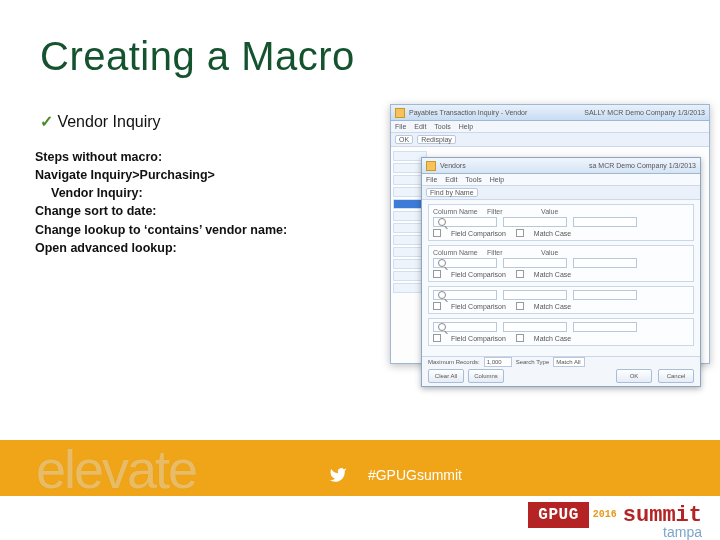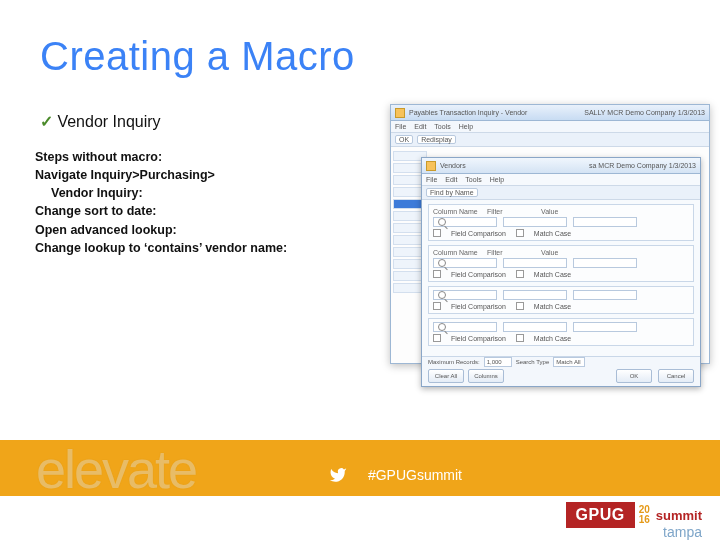--- a/index.html
+++ b/index.html
@@ -5,21 +5,21 @@
   * { box-sizing: border-box; margin: 0; padding: 0; }
   body {
     width: 720px; height: 540px;
     font-family: "Segoe UI", Arial, sans-serif;
     background: #fff; position: relative; overflow: hidden;
   }
   .slide { width: 100%; height: 100%; position: relative; }
   .title {
     position: absolute; left: 40px; top: 34px;
     font-size: 40px; font-weight: 400;
-    color: #3b82f6; letter-spacing: 0.5px;
+    color: #14532d; letter-spacing: 0.5px;
   }
   .subhead {
     position: absolute; left: 40px; top: 112px;
     font-size: 16px; color: #111;
   }
   .check { color: #4a8a2a; font-weight: bold; margin-right: 4px; }
   .steps {
     position: absolute; left: 35px; top: 148px;
     font-size: 12.5px; color: #111; line-height: 1.45;
     font-weight: 600;
@@ -94,33 +94,33 @@
     position:absolute; right:258px; bottom:56px;
     display:flex; align-items:center; gap:19px;
     font-size:14px; color:#fff;
   }
   .bird {
     width:22px; height:18px; position:relative;
   }
   .bird svg { width:22px; height:18px; fill:#fff; }
   .logo {
     position:absolute; right:18px; bottom:12px;
-    display:flex; align-items:center; gap:4px;
+    display:flex; align-items:center; gap:4px;font-family:Liberation Mono, monospace;
   }
   .logo .gpug {
     background:#b42424; color:#fff; font-weight:700;
     font-size:16px; padding:4px 10px 4px 10px;
     letter-spacing:.5px;
   }
   .logo .yr {
-    display:flex; flex-direction:column; line-height:1;
+    display:flex; line-height:1;
     font-size:10px; font-weight:700; color:#e59a19;
   }
   .logo .summit {
-    font-size:13px; font-weight:700; color:#b42424;
+    font-size:22px; font-weight:700; color:#b42424;
     margin-left:2px;
   }
   .tampa {
     position:absolute; right:18px; bottom:0px;
     font-size:14px; color:#7fa6c9;
   }
 </style>
 </head>
 <body>
 
@@ -129,22 +129,22 @@
 
   <div class="subhead">
     <span class="check">✓</span><span>Vendor Inquiry</span>
   </div>
 
   <div class="steps">
     <div>Steps without macro:</div>
     <div>Navigate Inquiry&gt;Purchasing&gt;</div>
     <div class="indent">Vendor Inquiry:</div>
     <div>Change sort to date:</div>
+    <div>Change lookup to ‘contains’ vendor name:</div>
     <div>Open advanced lookup:</div>
-    <div>Change lookup to ‘contains’ vendor name:</div>
   </div>
 
   <div class="shot">
     <div class="titlebar">
       <span class="sq"></span>
       <span>Payables Transaction Inquiry - Vendor</span>
       <span style="margin-left:auto">SALLY   MCR Demo Company  1/3/2013</span>
     </div>
     <div class="menubar">
       <span>File</span>

